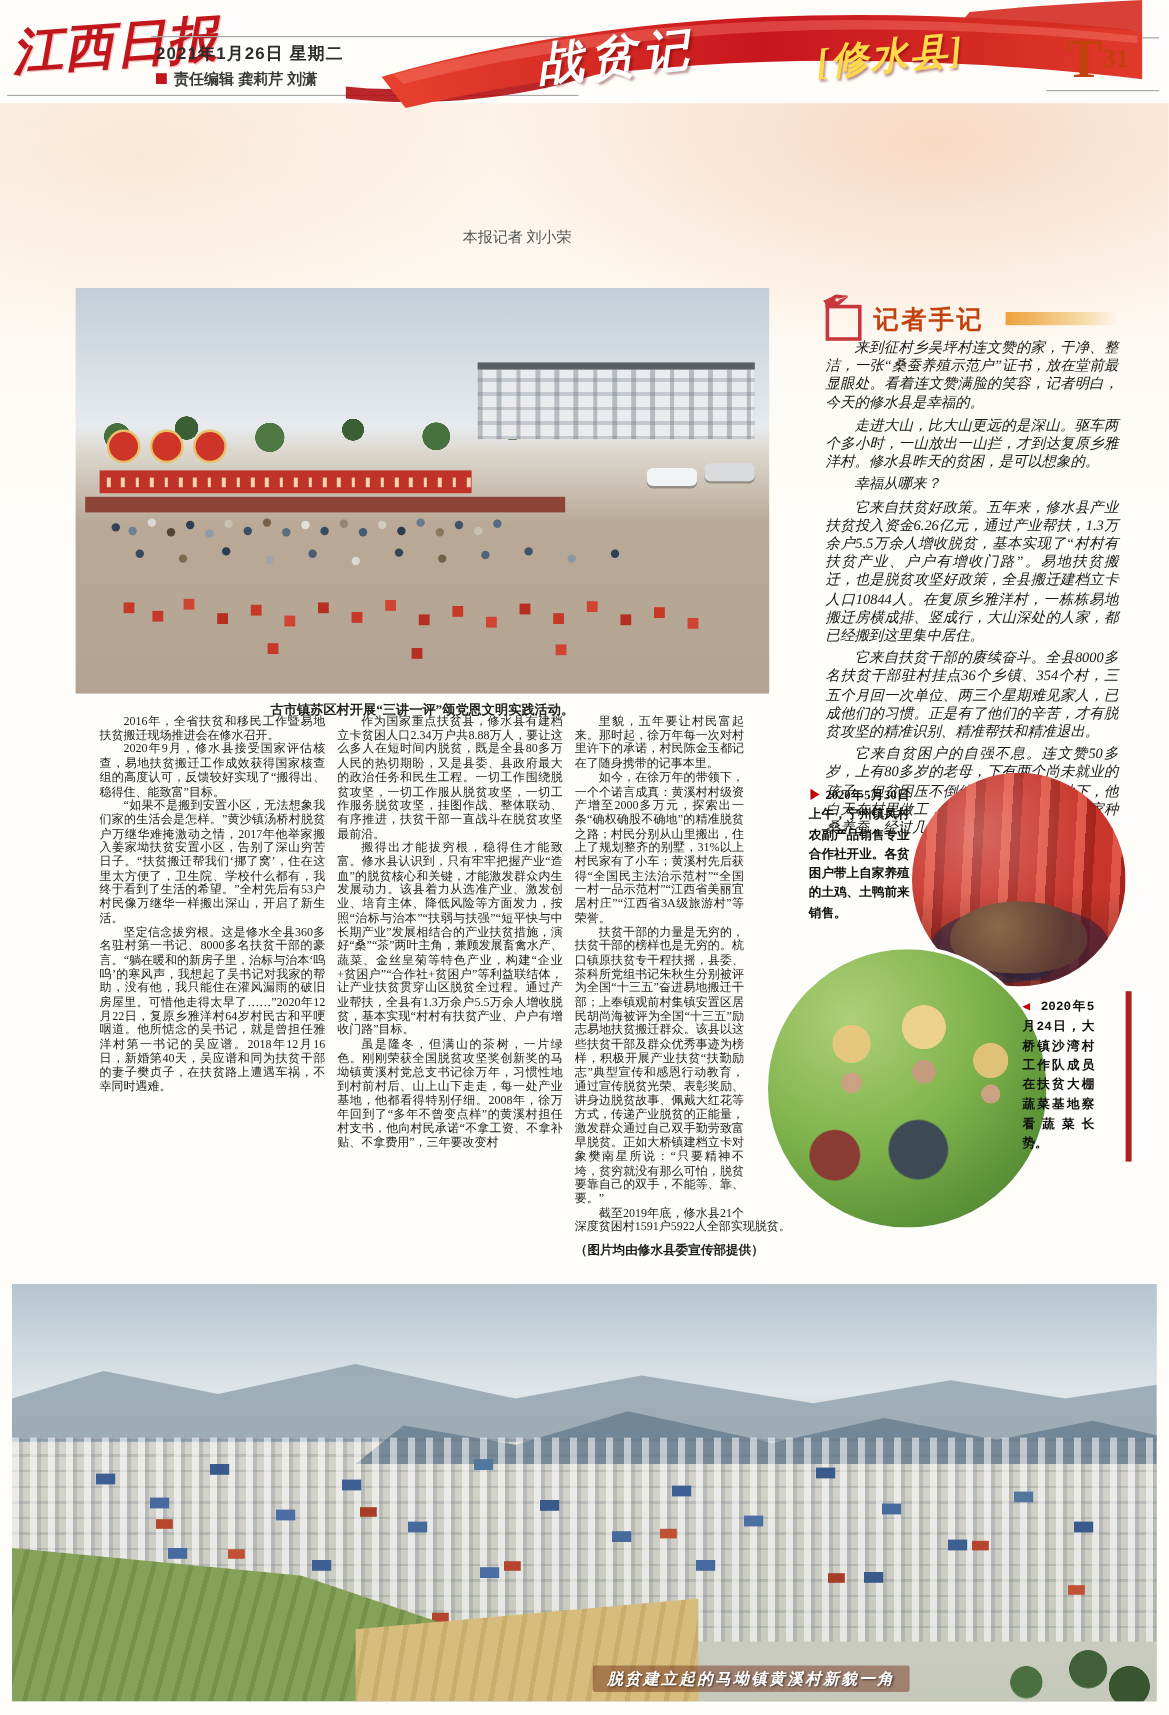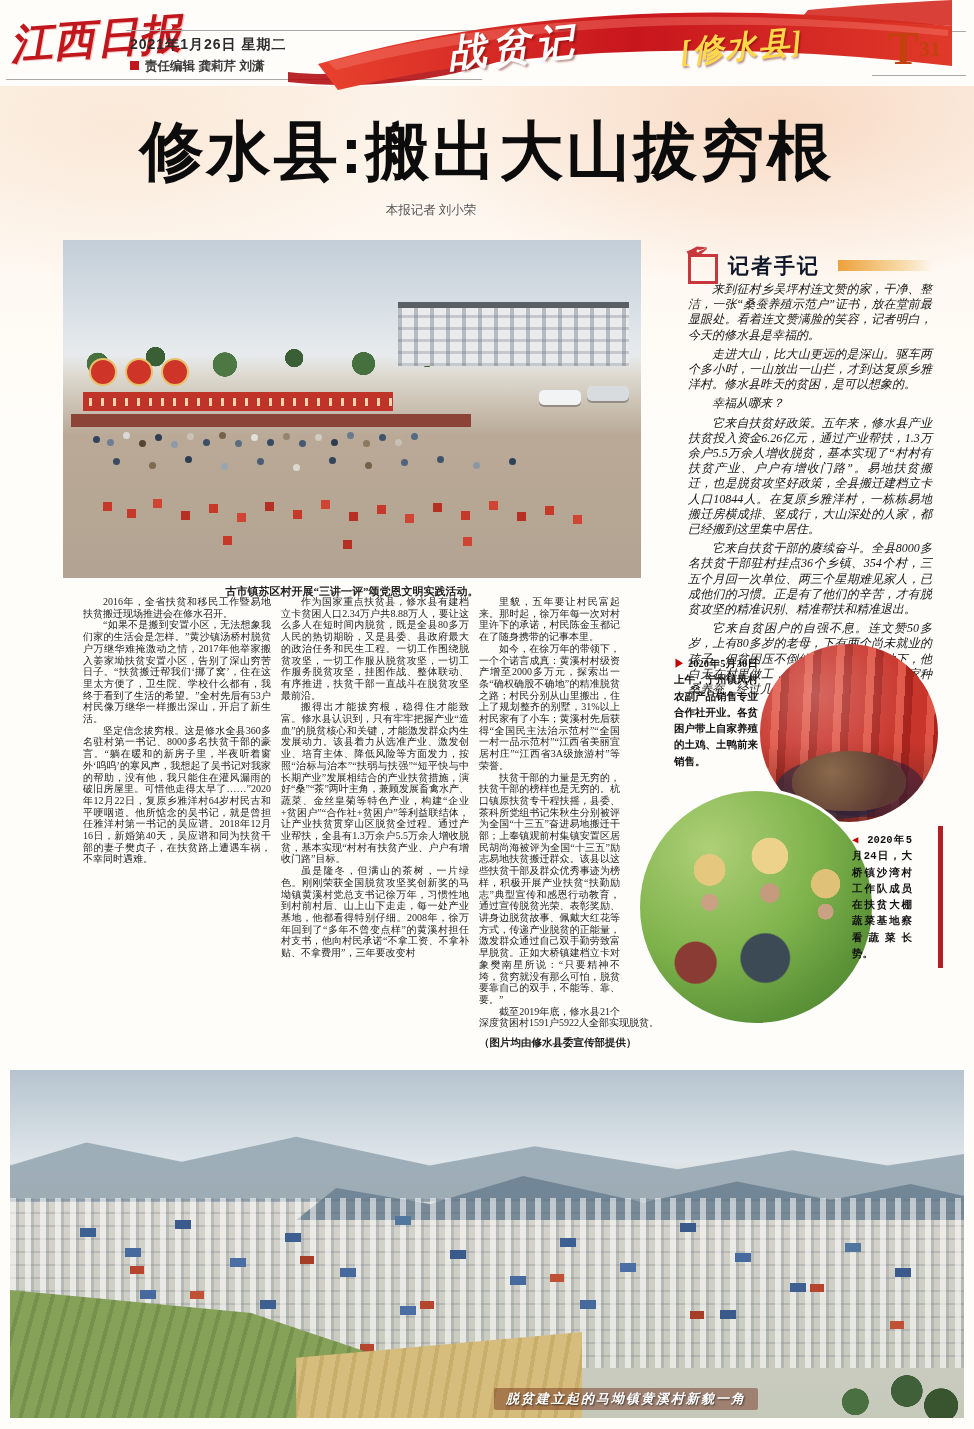--- a/index.html
+++ b/index.html
@@ -32,21 +32,21 @@
   .ribbon{position:absolute;left:288px;top:0;width:664px;height:94px;}
   .ribbon svg{position:absolute;inset:0;}
   .ribbon-title{position:absolute;left:160px;top:22px;font-size:38px;font-weight:bold;font-style:italic;
         color:#fff;transform:rotate(-6deg);letter-spacing:6px;text-shadow:2px 2px 2px rgba(90,0,0,.4);}
   .ribbon-sub{position:absolute;left:392px;top:26px;font-size:31px;font-weight:bold;font-style:italic;
         color:#ffd94a;transform:rotate(-5deg);letter-spacing:2px;text-shadow:1px 2px 2px rgba(90,0,0,.45);}
   
   .headline{position:absolute;left:0;top:116px;width:974px;margin:0;text-align:center;
         font-family:"Liberation Sans",sans-serif;font-size:64px;font-weight:900;color:#0c0c0c;
         letter-spacing:3px;line-height:1.1;}
-  .byline{position:absolute;left:0;top:202px;width:862px;text-align:center;font-size:12.5px;color:#555;}
+  .byline{position:absolute;left:0;top:190px;width:862px;text-align:center;font-size:12.5px;color:#555;}
   
   .main-photo{position:absolute;left:63px;top:240px;width:578px;height:338px;overflow:hidden;
         background:linear-gradient(180deg,#c3ced8 0%,#e7ebee 34%,#ddd9d0 40%,#b9a996 58%,#b3a392 100%);}
   .treeline{position:absolute;left:0;top:96px;width:100%;height:46px;
         background:
          radial-gradient(circle 18px at 6% 60%, #47703f 60%, transparent 62%),
          radial-gradient(circle 16px at 16% 45%, #3a5f34 60%, transparent 62%),
          radial-gradient(circle 20px at 28% 62%, #4d7743 60%, transparent 62%),
          radial-gradient(circle 15px at 40% 48%, #3a5f34 60%, transparent 62%),
          radial-gradient(circle 19px at 52% 60%, #47703f 60%, transparent 62%),
@@ -79,21 +79,21 @@
       246px 10px 0 #b52f22,274px 3px 0 #c63828,302px 12px 0 #d04434,330px 1px 0 #b52f22,
       358px 9px 0 #c63828,386px -1px 0 #d04434,414px 10px 0 #b52f22,442px 4px 0 #c63828,
       470px 13px 0 #d04434,120px 34px 0 #c63828,240px 38px 0 #b52f22,360px 35px 0 #d04434;}
   .main-caption{position:absolute;left:63px;top:584px;width:578px;text-align:center;
         font-size:11px;font-weight:bold;color:#222;}
   
   .notes{position:absolute;left:688px;top:246px;width:244px;}
   .notes-head{position:relative;height:36px;}
   .pen-box{position:absolute;left:0;top:8px;width:24px;height:24px;border:3px solid #c9363c;display:inline-block;}
   .pen{position:absolute;left:-6px;top:-20px;color:#c9363c;font-size:30px;transform:rotate(-18deg);line-height:1;}
-  .notes-title{position:absolute;left:40px;top:6px;font-size:21px;font-weight:900;color:#0f172a;
+  .notes-title{position:absolute;left:40px;top:6px;font-size:21px;font-weight:900;color:#c2410c;
         font-family:"Liberation Sans",sans-serif;letter-spacing:2px;}
   .notes-bar{position:absolute;left:150px;top:14px;width:94px;height:11px;
         background:linear-gradient(90deg,#eda13b,#f7dcab 70%,rgba(247,220,171,0));}
   .notes p{margin:0 0 4px 0;font-size:12px;line-height:15.2px;text-indent:2em;color:#161616;
         font-style:italic;text-align:justify;}
   
   .col{position:absolute;top:596px;width:188px;font-size:10px;line-height:11.7px;color:#1c1c1c;}
   .col p{margin:0;text-indent:2em;text-align:justify;}
   .col1{left:83px;}.col2{left:281px;}.col3{left:479px;width:190px;}
   .wrap-spacer{float:right;width:46px;height:244px;margin-top:176px;margin-left:3px;}
@@ -185,21 +185,20 @@
         <path d="M30,64 Q300,-14 664,26 L664,66 Q320,26 50,90 Z" fill="url(#rg)"></path>
         <path d="M520,10 Q580,4 664,0 L664,26 Q575,18 505,28 Z" fill="#d42b22" opacity=".9"></path>
         <path d="M40,62 Q300,-8 660,30 L660,36 Q310,2 48,70 Z" fill="#f4776a" opacity=".45"></path>
       </svg>
       <span class="ribbon-title">战贫记</span>
       <span class="ribbon-sub">[修水县]</span>
     </div>
     <div class="pageno"><span class="T">T</span><span class="num">31</span></div>
   </header>
 
-  <h1 class="headline">修水县:搬出大山拔穷根</h1>
   <div class="byline">本报记者 刘小荣</div>
 
   <figure class="main-photo" style="margin:0">
     <div class="treeline"></div>
     <div class="buildings"></div>
     <div class="sign s1"></div>
     <div class="sign s2"></div>
     <div class="sign s3"></div>
     <div class="banner-strip"></div>
     <div class="stage"></div>
@@ -222,22 +221,23 @@
     <p>走进大山，比大山更远的是深山。驱车两个多小时，一山放出一山拦，才到达复原乡雅洋村。修水县昨天的贫困，是可以想象的。</p>
     <p>幸福从哪来？</p>
     <p>它来自扶贫好政策。五年来，修水县产业扶贫投入资金6.26亿元，通过产业帮扶，1.3万余户5.5万余人增收脱贫，基本实现了“村村有扶贫产业、户户有增收门路”。易地扶贫搬迁，也是脱贫攻坚好政策，全县搬迁建档立卡人口10844人。在复原乡雅洋村，一栋栋易地搬迁房横成排、竖成行，大山深处的人家，都已经搬到这里集中居住。</p>
     <p>它来自扶贫干部的赓续奋斗。全县8000多名扶贫干部驻村挂点36个乡镇、354个村，三五个月回一次单位、两三个星期难见家人，已成他们的习惯。正是有了他们的辛苦，才有脱贫攻坚的精准识别、精准帮扶和精准退出。</p>
     <p>它来自贫困户的自强不息。连文赞50多岁，上有80多岁的老母，下有两个尚未就业的孩子，但贫困压不倒他。在政府的帮助下，他白天在村里做工，晚上进城务工，加上在家种桑养蚕，经过几年的奋斗，日子越过越红火。</p>
   </aside>
 
   <section>
     <div class="col col1">
       <p>2016年，全省扶贫和移民工作暨易地扶贫搬迁现场推进会在修水召开。</p>
+      <p>2020年9月，修水县接受国家评估核查，易地扶贫搬迁工作成效获得国家核查组的高度认可，反馈较好实现了“搬得出、稳得住、能致富”目标。</p>
       <p>“如果不是搬到安置小区，无法想象我们家的生活会是怎样。”黄沙镇汤桥村脱贫户万继华难掩激动之情，2017年他举家搬入姜家坳扶贫安置小区，告别了深山穷苦日子。“扶贫搬迁帮我们‘挪了窝’，住在这里太方便了，卫生院、学校什么都有，我终于看到了生活的希望。”全村先后有53户村民像万继华一样搬出深山，开启了新生活。</p>
-      <p>坚定信念拔穷根。这是修水全县360多名驻村第一书记、8000多名扶贫干部的豪言。“躺在暖和的新房子里，半夜听着窗外‘呜呜’的寒风声，我想起了吴书记对我家的帮助，没有他，我只能住在灌风漏雨的破旧房屋里。可惜他走得太早了……”2020年12月22日，复原乡雅洋村64岁村民古和平哽咽道。他所惦念的吴书记，就是曾担任雅洋村第一书记的吴应谱。2018年12月16日，新婚第40天，吴应谱和同为扶贫干部的妻子樊贞子，在扶贫路上遭遇车祸，不幸同时遇难。</p>
+      <p>坚定信念拔穷根。这是修水全县360多名驻村第一书记、8000多名扶贫干部的豪言。“躺在暖和的新房子里，治标与治本‘呜呜’的寒风声，我想起了吴书记对我家的帮助，没有他，我只能住在灌风漏雨的破旧房屋里。可惜他走得太早了……”2020年12月22日，复原乡雅洋村64岁村民古和平哽咽道。他所惦念的吴书记，就是曾担任雅洋村第一书记的吴应谱。2018年12月16日，新婚第40天，吴应谱和同为扶贫干部的妻子樊贞子，在扶贫路上遭遇车祸，不幸同时遇难。</p>
     </div>
     <div class="col col2">
       <p>作为国家重点扶贫县，修水县有建档立卡贫困人口2.34万户共8.88万人，要让这么多人在短时间内脱贫，既是全县80多万人民的热切期盼，又是县委、县政府最大的政治任务和民生工程。一切工作围绕脱贫攻坚，一切工作服从脱贫攻坚，一切工作服务脱贫攻坚，挂图作战、整体联动、有序推进，扶贫干部一直战斗在脱贫攻坚最前沿。</p>
       <p>搬得出才能拔穷根，稳得住才能致富。修水县认识到，只有牢牢把握产业“造血”的脱贫核心和关键，才能激发群众内生发展动力。该县着力从选准产业、激发创业、培育主体、降低风险等方面发力，按照“治标与治本”“扶弱与扶强”“短平快与中长期产业”发展相结合的产业扶贫措施，演好“桑”“茶”两叶主角，兼顾发展畜禽水产、蔬菜、金丝皇菊等特色产业，构建“企业+贫困户”“合作社+贫困户”等利益联结体，让产业扶贫贯穿山区脱贫全过程。通过产业帮扶，全县有1.3万余户5.5万余人增收脱贫，基本实现“村村有扶贫产业、户户有增收门路”目标。</p>
       <p>虽是隆冬，但满山的茶树，一片绿色。刚刚荣获全国脱贫攻坚奖创新奖的马坳镇黄溪村党总支书记徐万年，习惯性地到村前村后、山上山下走走，每一处产业基地，他都看得特别仔细。2008年，徐万年回到了“多年不曾变点样”的黄溪村担任村支书，他向村民承诺“不拿工资、不拿补贴、不拿费用”，三年要改变村</p>
     </div>
     <div class="col col3">
       <div class="wrap-spacer"></div>
       <p>里貌，五年要让村民富起来。那时起，徐万年每一次对村里许下的承诺，村民陈金玉都记在了随身携带的记事本里。</p>
       <p>如今，在徐万年的带领下，一个个诺言成真：黄溪村村级资产增至2000多万元，探索出一条“确权确股不确地”的精准脱贫之路；村民分别从山里搬出，住上了规划整齐的别墅，31%以上村民家有了小车；黄溪村先后获得“全国民主法治示范村”“全国一村一品示范村”“江西省美丽宜居村庄”“江西省3A级旅游村”等荣誉。</p>

